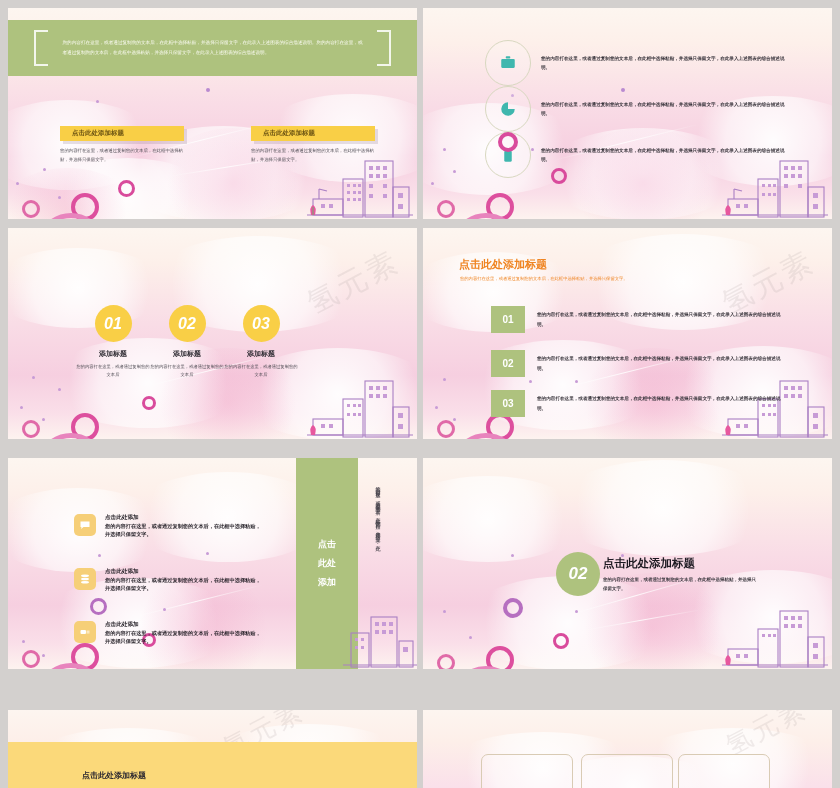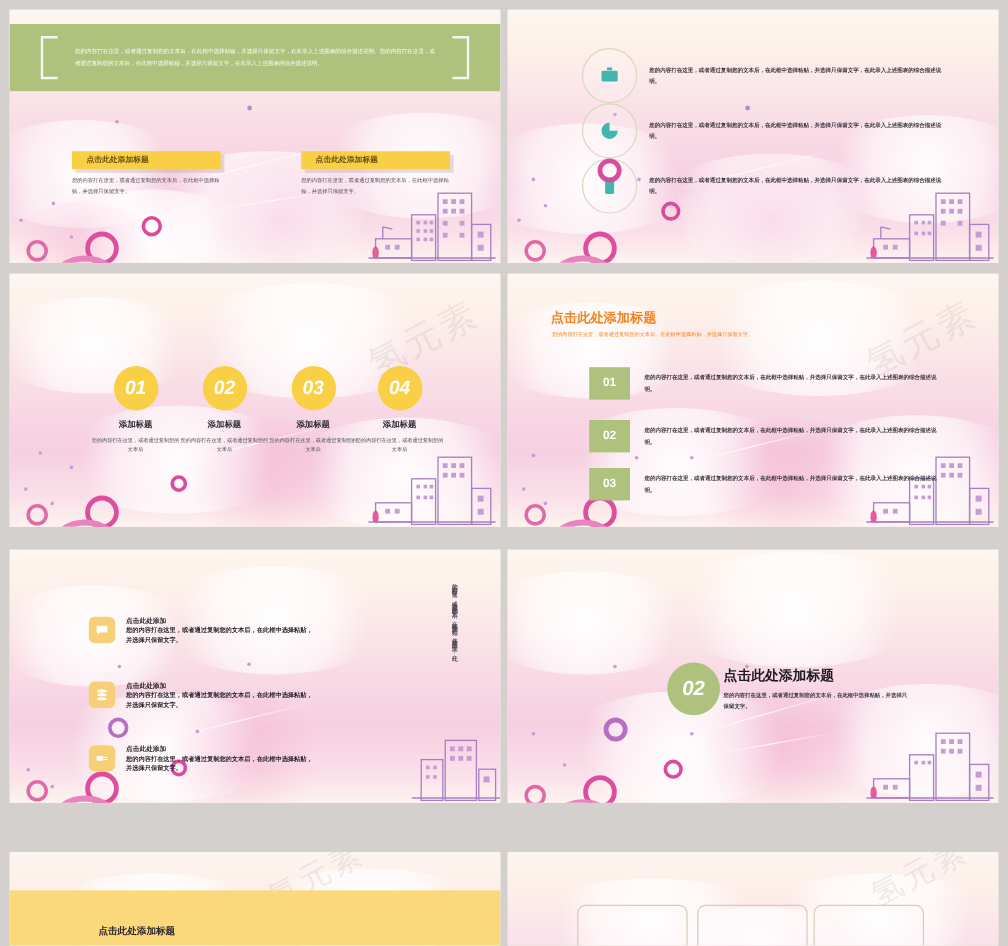--- a/index.html
+++ b/index.html
@@ -410,25 +410,20 @@
     <div class="numcol" style="left:142px;top:77px;">
       <div class="circ">02</div>
       <div class="t">添加标题</div>
       <div class="d">您的内容打在这里，或者通过复制您的文本后</div>
     </div>
     <div class="numcol" style="left:216px;top:77px;">
       <div class="circ">03</div>
       <div class="t">添加标题</div>
       <div class="d">您的内容打在这里，或者通过复制您的文本后</div>
     </div>
-    <div class="numcol" style="left:288px;top:77px;">
-      <div class="circ">04</div>
-      <div class="t">添加标题</div>
-      <div class="d">您的内容打在这里，或者通过复制您的文本后</div>
-    </div>
   </div>
 
   <div class="slide col-r row-2">
     <div class="sky">
       <div class="base"></div>
       <div class="cloud" style="left:-20px;top:24px;width:180px;height:80px;"></div>
       <div class="cloud" style="left:150px;top:6px;width:220px;height:96px;"></div>
       <div class="cloud" style="left:40px;top:112px;width:200px;height:90px;"></div>
       <div class="cloud" style="left:240px;top:118px;width:200px;height:92px;"></div>
       <div class="blush" style="left:150px;top:120px;width:160px;height:110px;"></div>
@@ -546,20 +541,25 @@
           <rect x="15" y="9.5" width="6" height="1.6" fill="#fff"></rect>
           <rect x="15" y="13" width="6" height="1.6" fill="#fff"></rect>
         </svg>
       </div>
       <div class="tx">
         <div class="h">点击此处添加</div>
         <div class="b">您的内容打在这里，或者通过复制您的文本后，在此框中选择粘贴，并选择只保留文字。</div>
       </div>
     </div>
 
+    <div class="vstrip">
+      <span>点击</span>
+      <span>此处</span>
+      <span>添加</span>
+    </div>
     <div class="vtext">您的内容打在这里，或者通过复制您的文本后，在此框中选择粘贴，并选择只保留文字，在此</div>
 
     <div class="city" style="right:0;width:74px;">
       <svg viewBox="0 0 74 62" width="74" height="62">
         <g fill="none" stroke="#a97fc4" stroke-width="1.1">
           <rect x="28" y="10" width="26" height="50"></rect>
             <rect x="8" y="26" width="18" height="34"></rect>
           <rect x="56" y="34" width="14" height="26"></rect>
             <path d="M0 58 L74 58"></path>
         </g>

